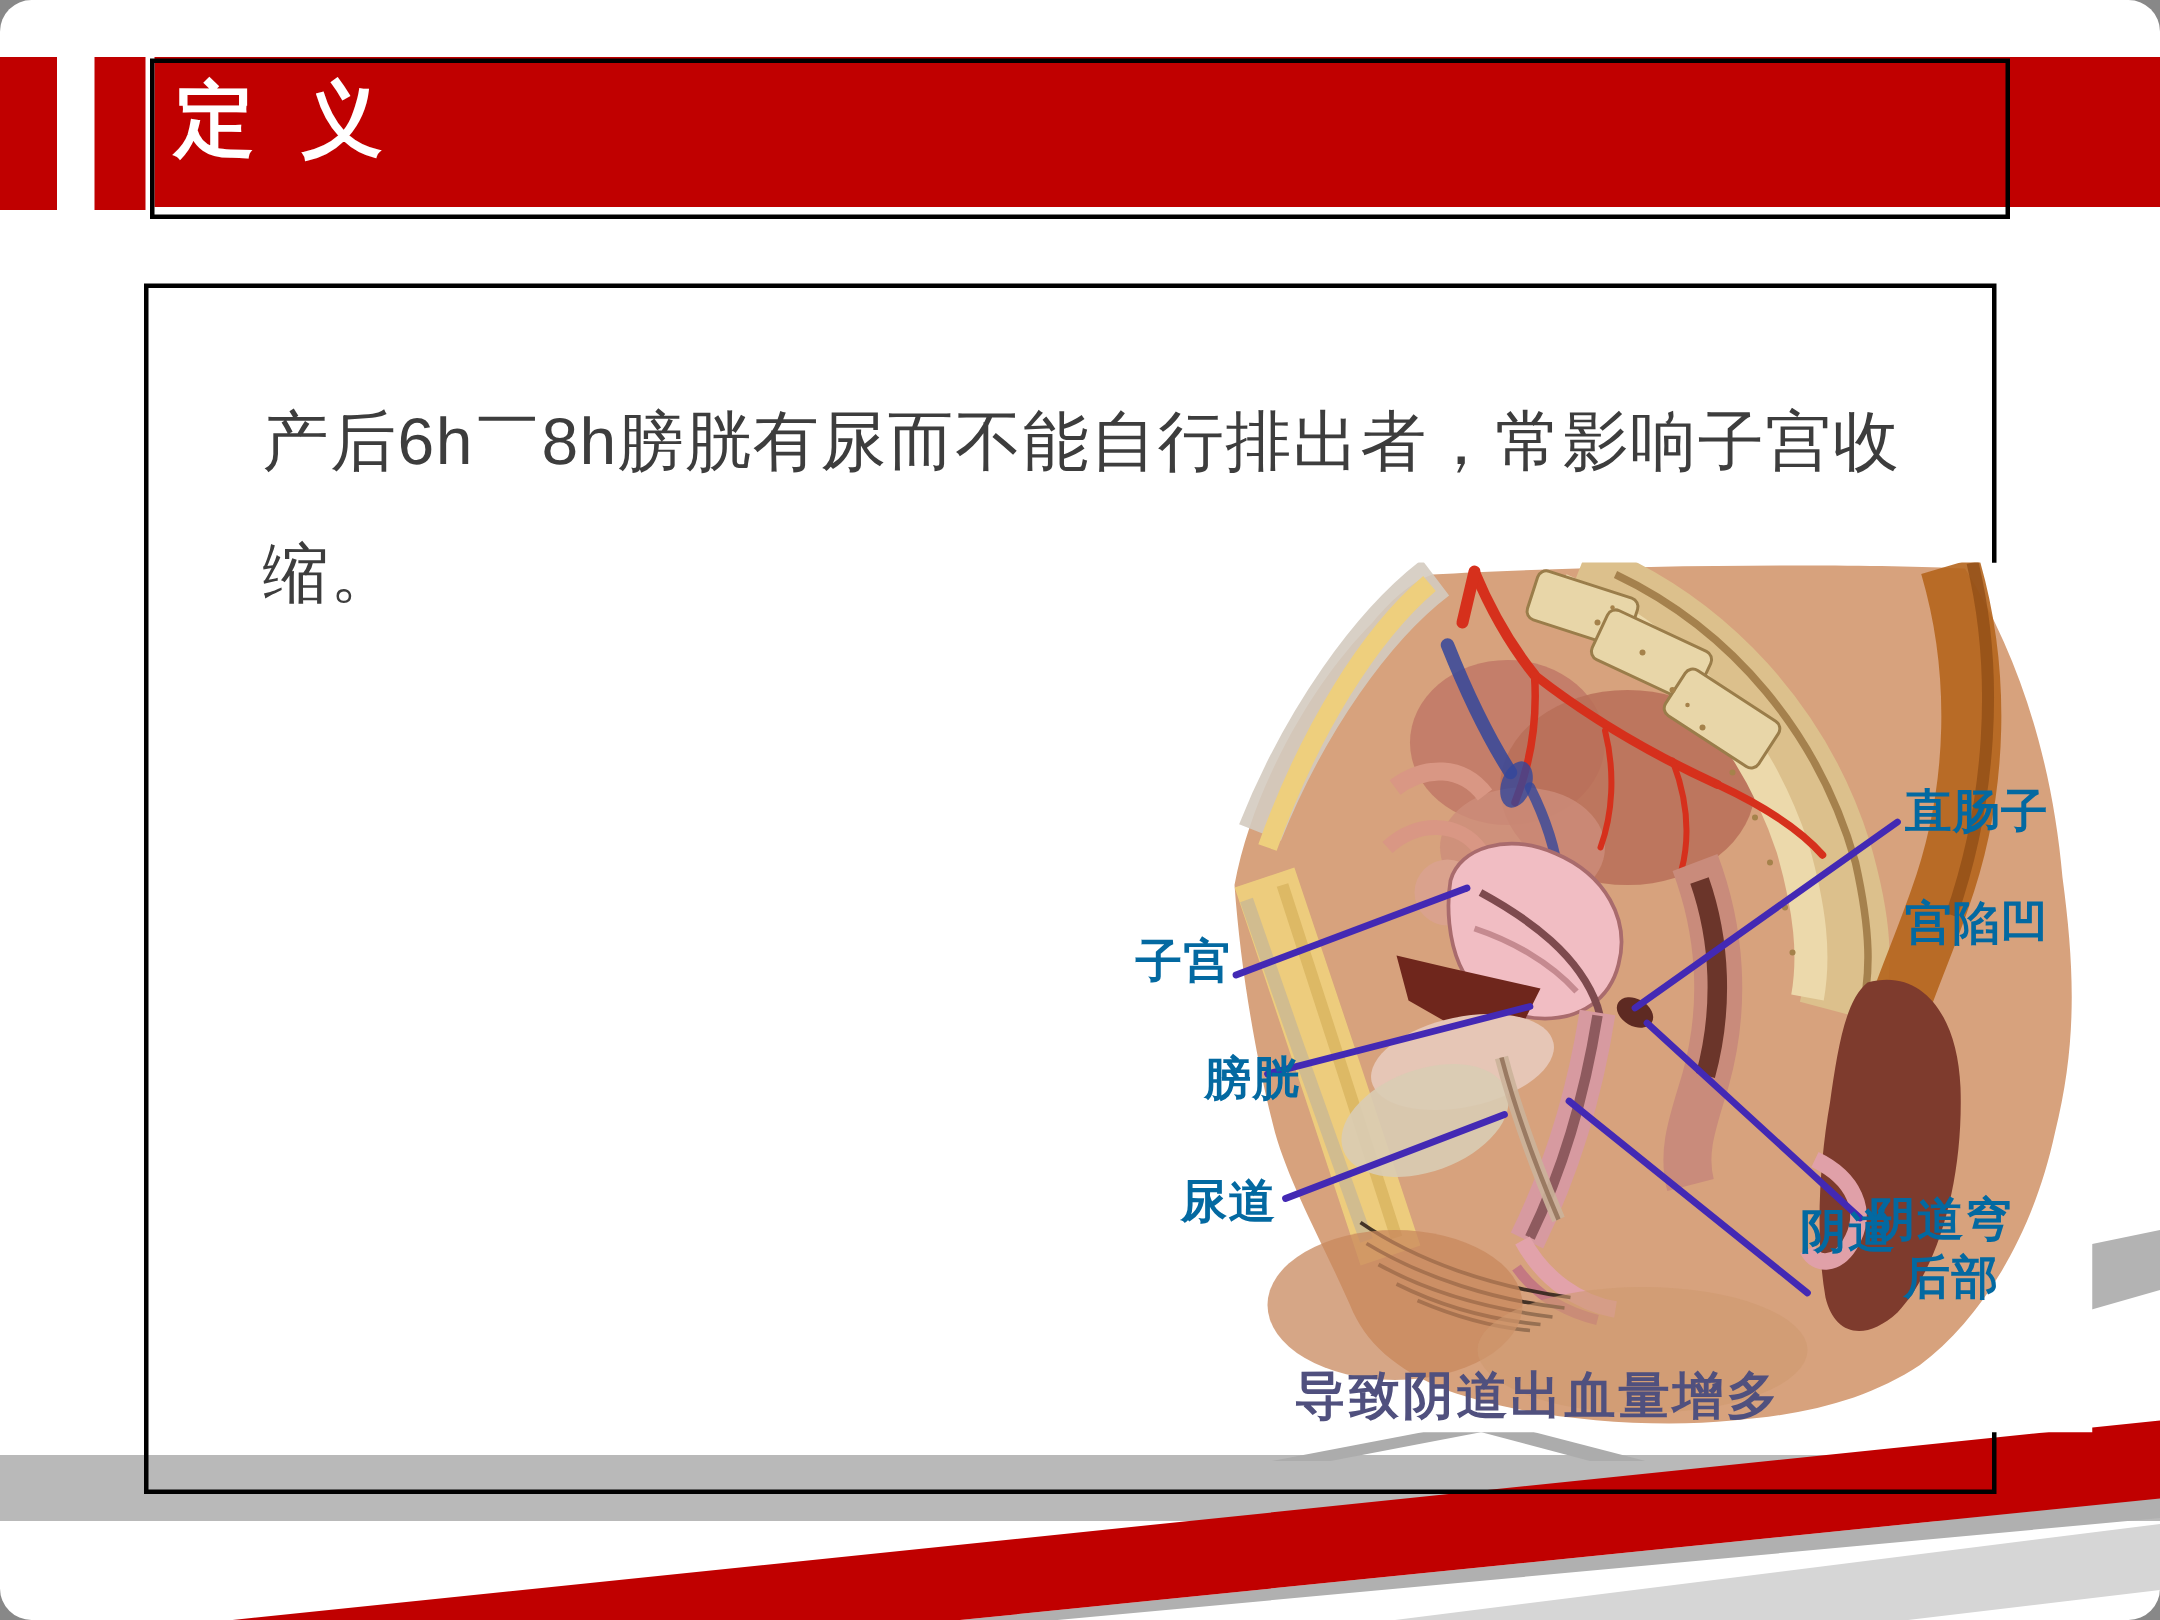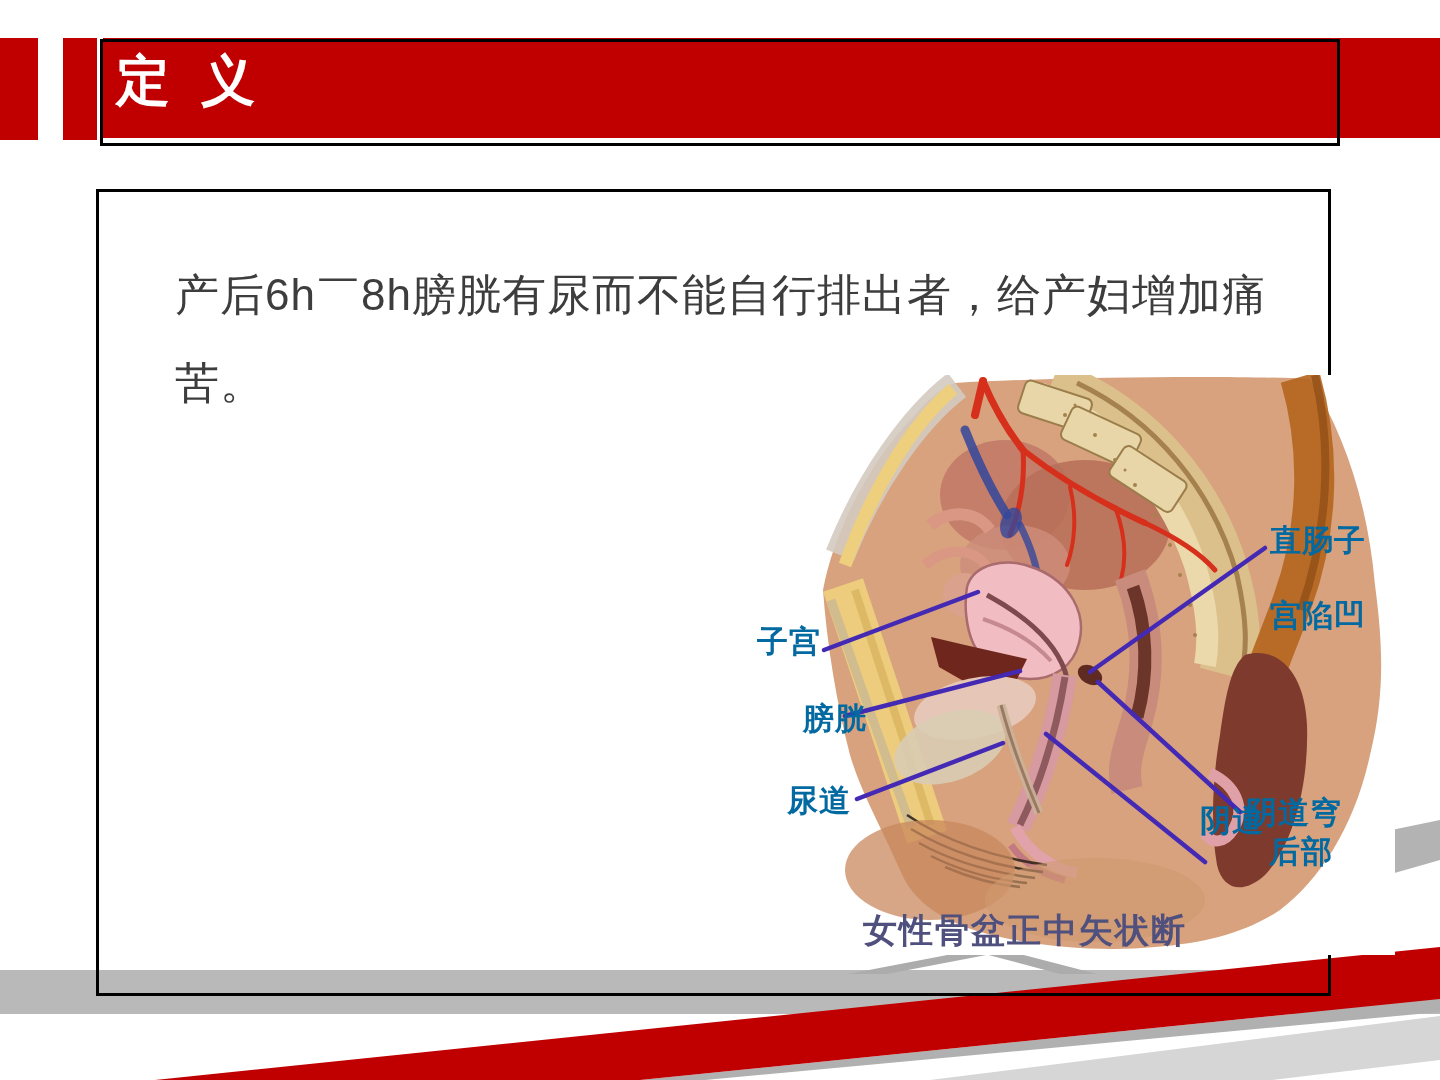--- a/index.html
+++ b/index.html
@@ -1,20 +1,21 @@
 <!DOCTYPE html>
 <html><head>
 <meta charset="utf-8">
 <style>
   * { margin:0; padding:0; box-sizing:border-box; }
   html,body { background:#888; }
   .slide {
     position:relative; width:1440px; height:1080px; margin:0 auto;
     background:#ffffff; overflow:hidden;
     font-family:"Liberation Sans","DejaVu Sans",sans-serif;
+    border-radius:21px;
   }
   .abs { position:absolute; }
 
   
   .accent-bar { background:#c00000; top:38px; height:102px; }
   .bar-a { left:0; width:38px; }
   .bar-b { left:63px; width:34px; }
   .header-band { left:103px; top:38px; width:1337px; height:100px; background:#c00000; }
   .header-box { left:100px; top:39px; width:1240px; height:107px; border:3px solid #000; background:transparent; }
   .slide-title {
@@ -79,21 +80,21 @@
   </svg>
 
   <div class="abs accent-bar bar-a"></div>
   <div class="abs accent-bar bar-b"></div>
   <div class="abs header-band"></div>
   <div class="abs header-box"></div>
   <div class="abs slide-title">定 义</div>
 
   <div class="abs content-box"></div>
 
-  <div class="abs para1">产后6h￣8h膀胱有尿而不能自行排出者，给产妇增加痛苦。</div>
+  <div class="abs para1">产后6h￣8h膀胱有尿而不能自行排出者，常影响子宫收缩。</div>
 
 
   <svg class="abs figure-wrap" viewBox="0 0 580 580">
     <rect x="0" y="0" width="580" height="580" fill="#ffffff"></rect>
 
     <path d="M140,8 C240,2 420,0 495,4 C530,60 553,130 560,210 C568,270 570,320 555,380
              C540,450 505,505 465,535 C430,558 390,568 340,572 C280,578 200,570 150,552
              C115,538 95,520 85,495 C65,450 45,415 35,380 C22,330 12,270 8,215
              C20,150 60,80 100,40 C115,22 128,12 140,8 Z" fill="#d7a27d"></path>
 
@@ -200,15 +201,15 @@
     </g>
   </svg>
 
   <div class="fig-label lbl-uterus">子宫</div>
   <div class="fig-label lbl-bladder">膀胱</div>
   <div class="fig-label lbl-urethra">尿道</div>
   <div class="fig-label lbl-pouch"><span>直肠子</span><span class="l2">宫陷凹</span></div>
   <div class="fig-label lbl-fornix"><span>阴道穹</span><span class="l2">后部</span></div>
   <div class="fig-label lbl-vagina">阴道</div>
 
-  <div class="abs fig-caption">女性骨盆正中矢状断</div>
+  <div class="abs fig-caption">导致阴道出血量增多</div>
 
 </div>
 
 </body></html>

